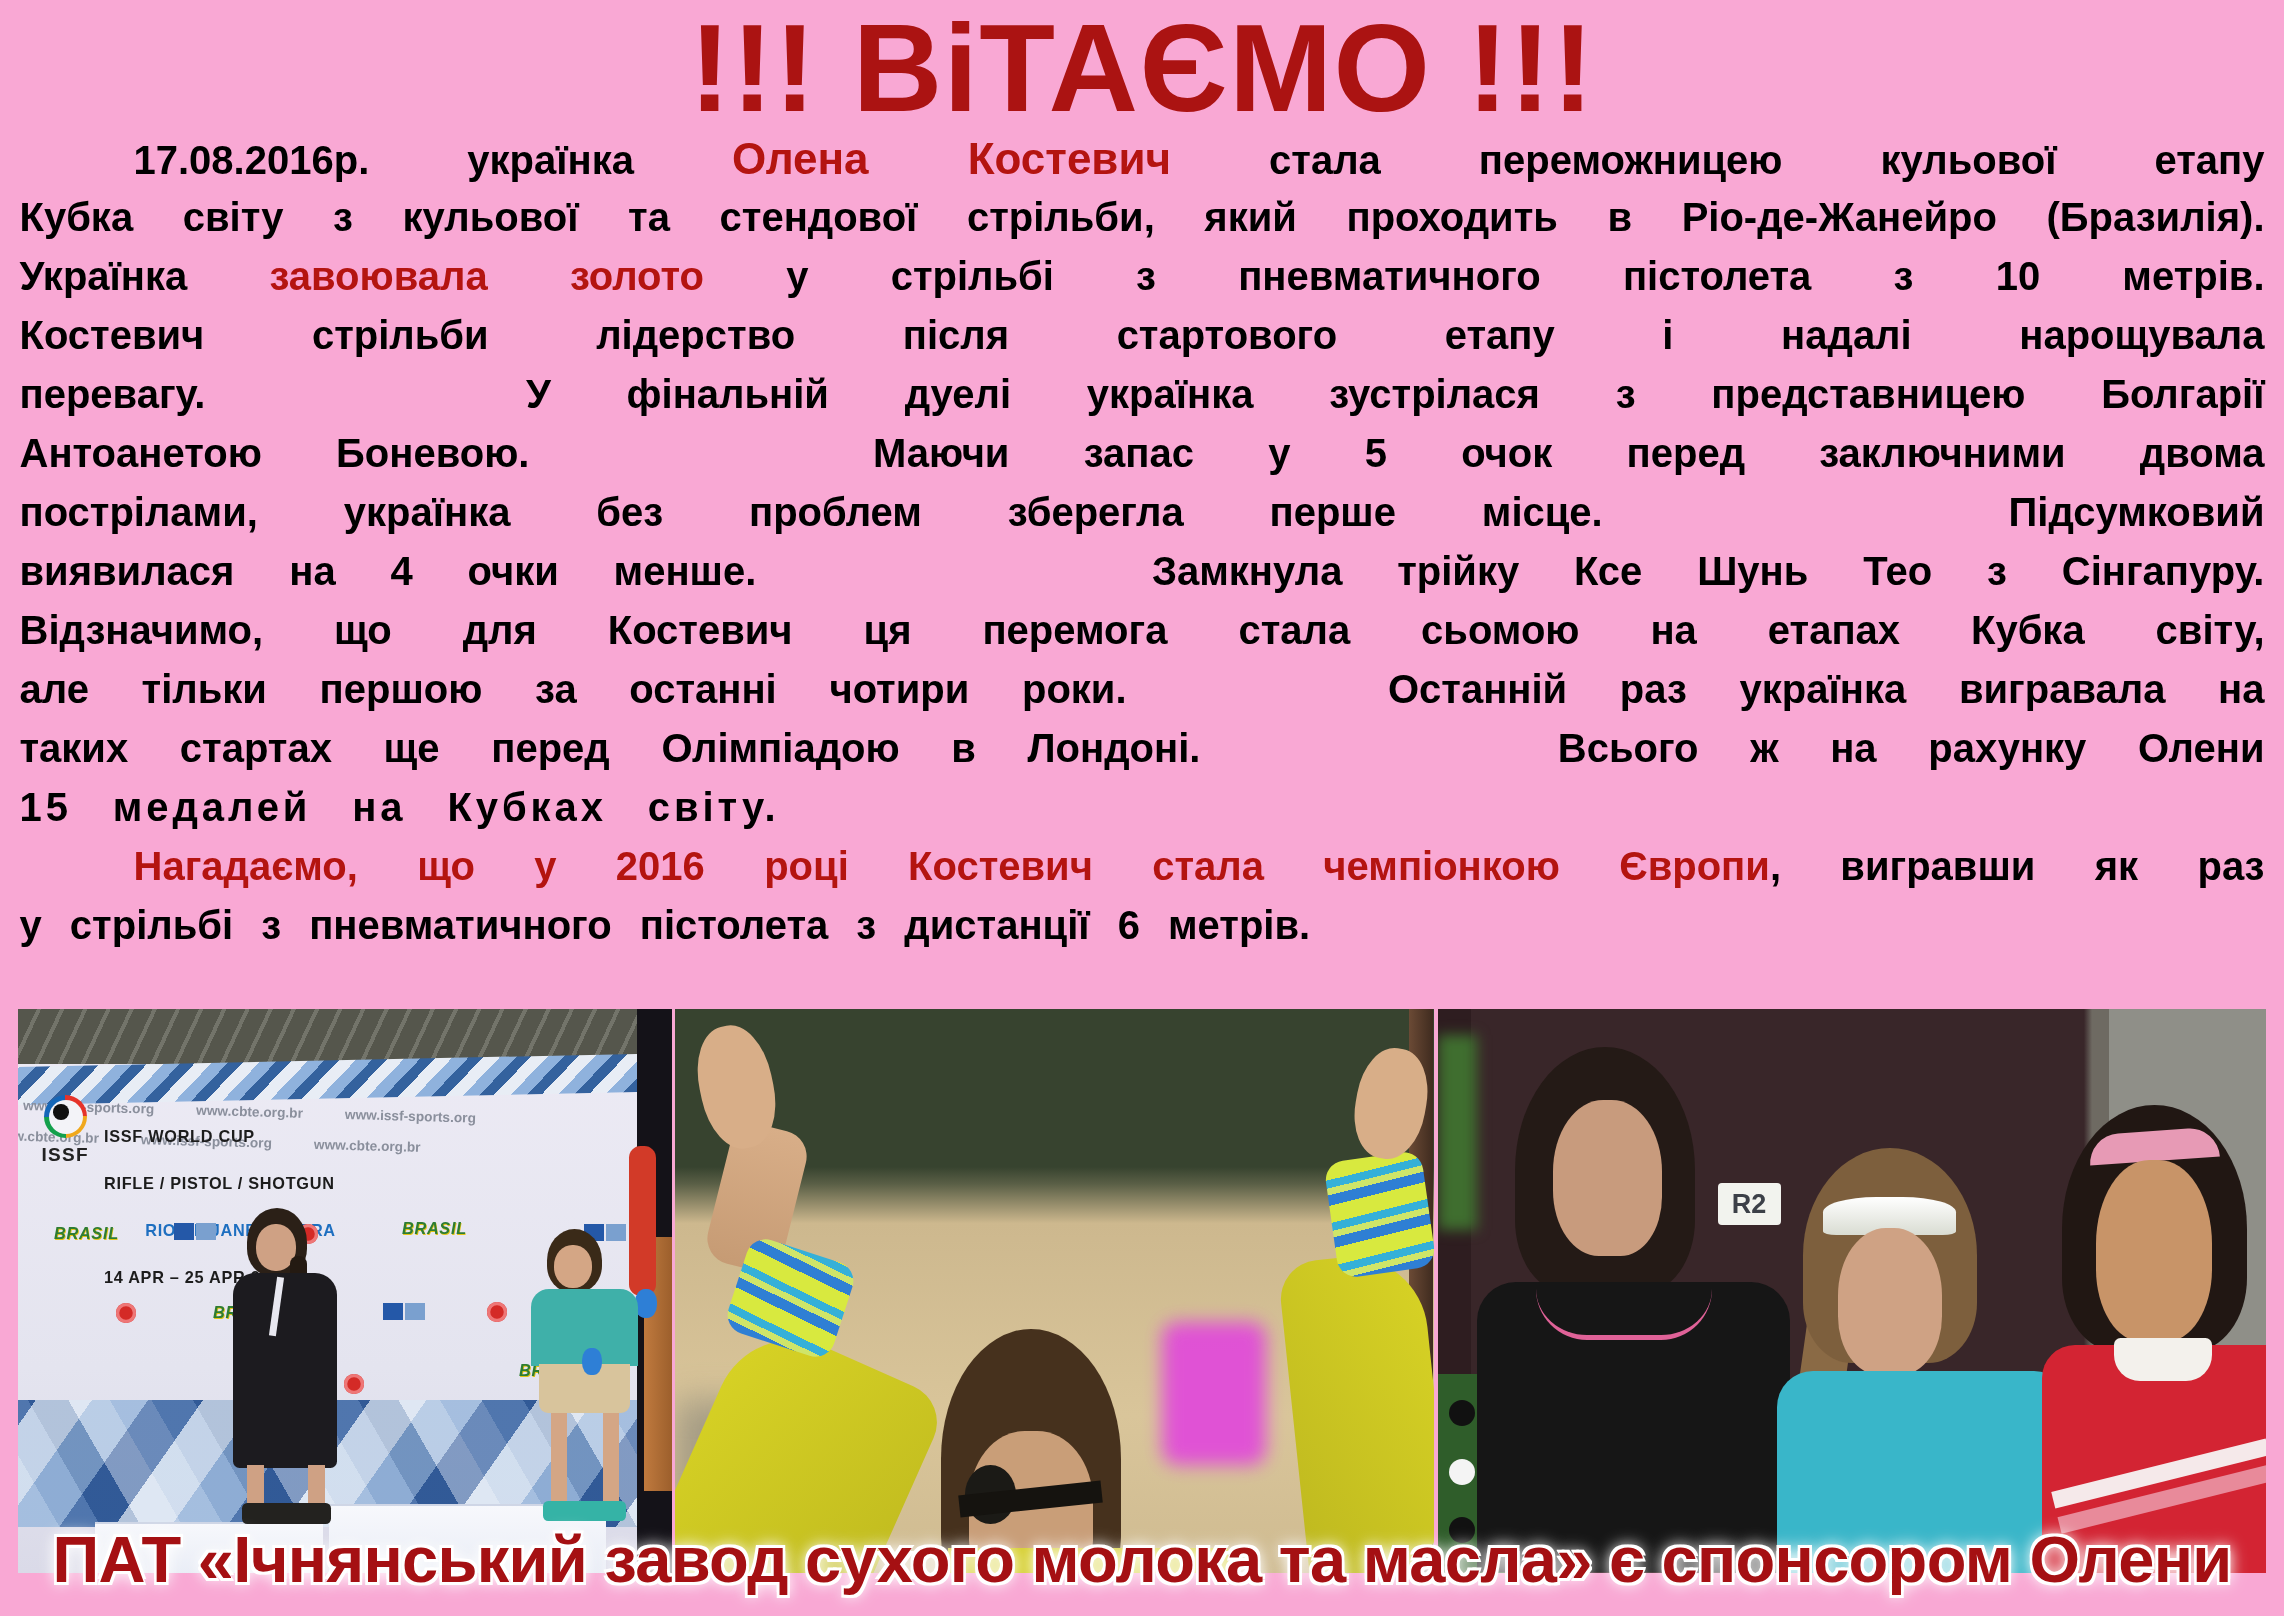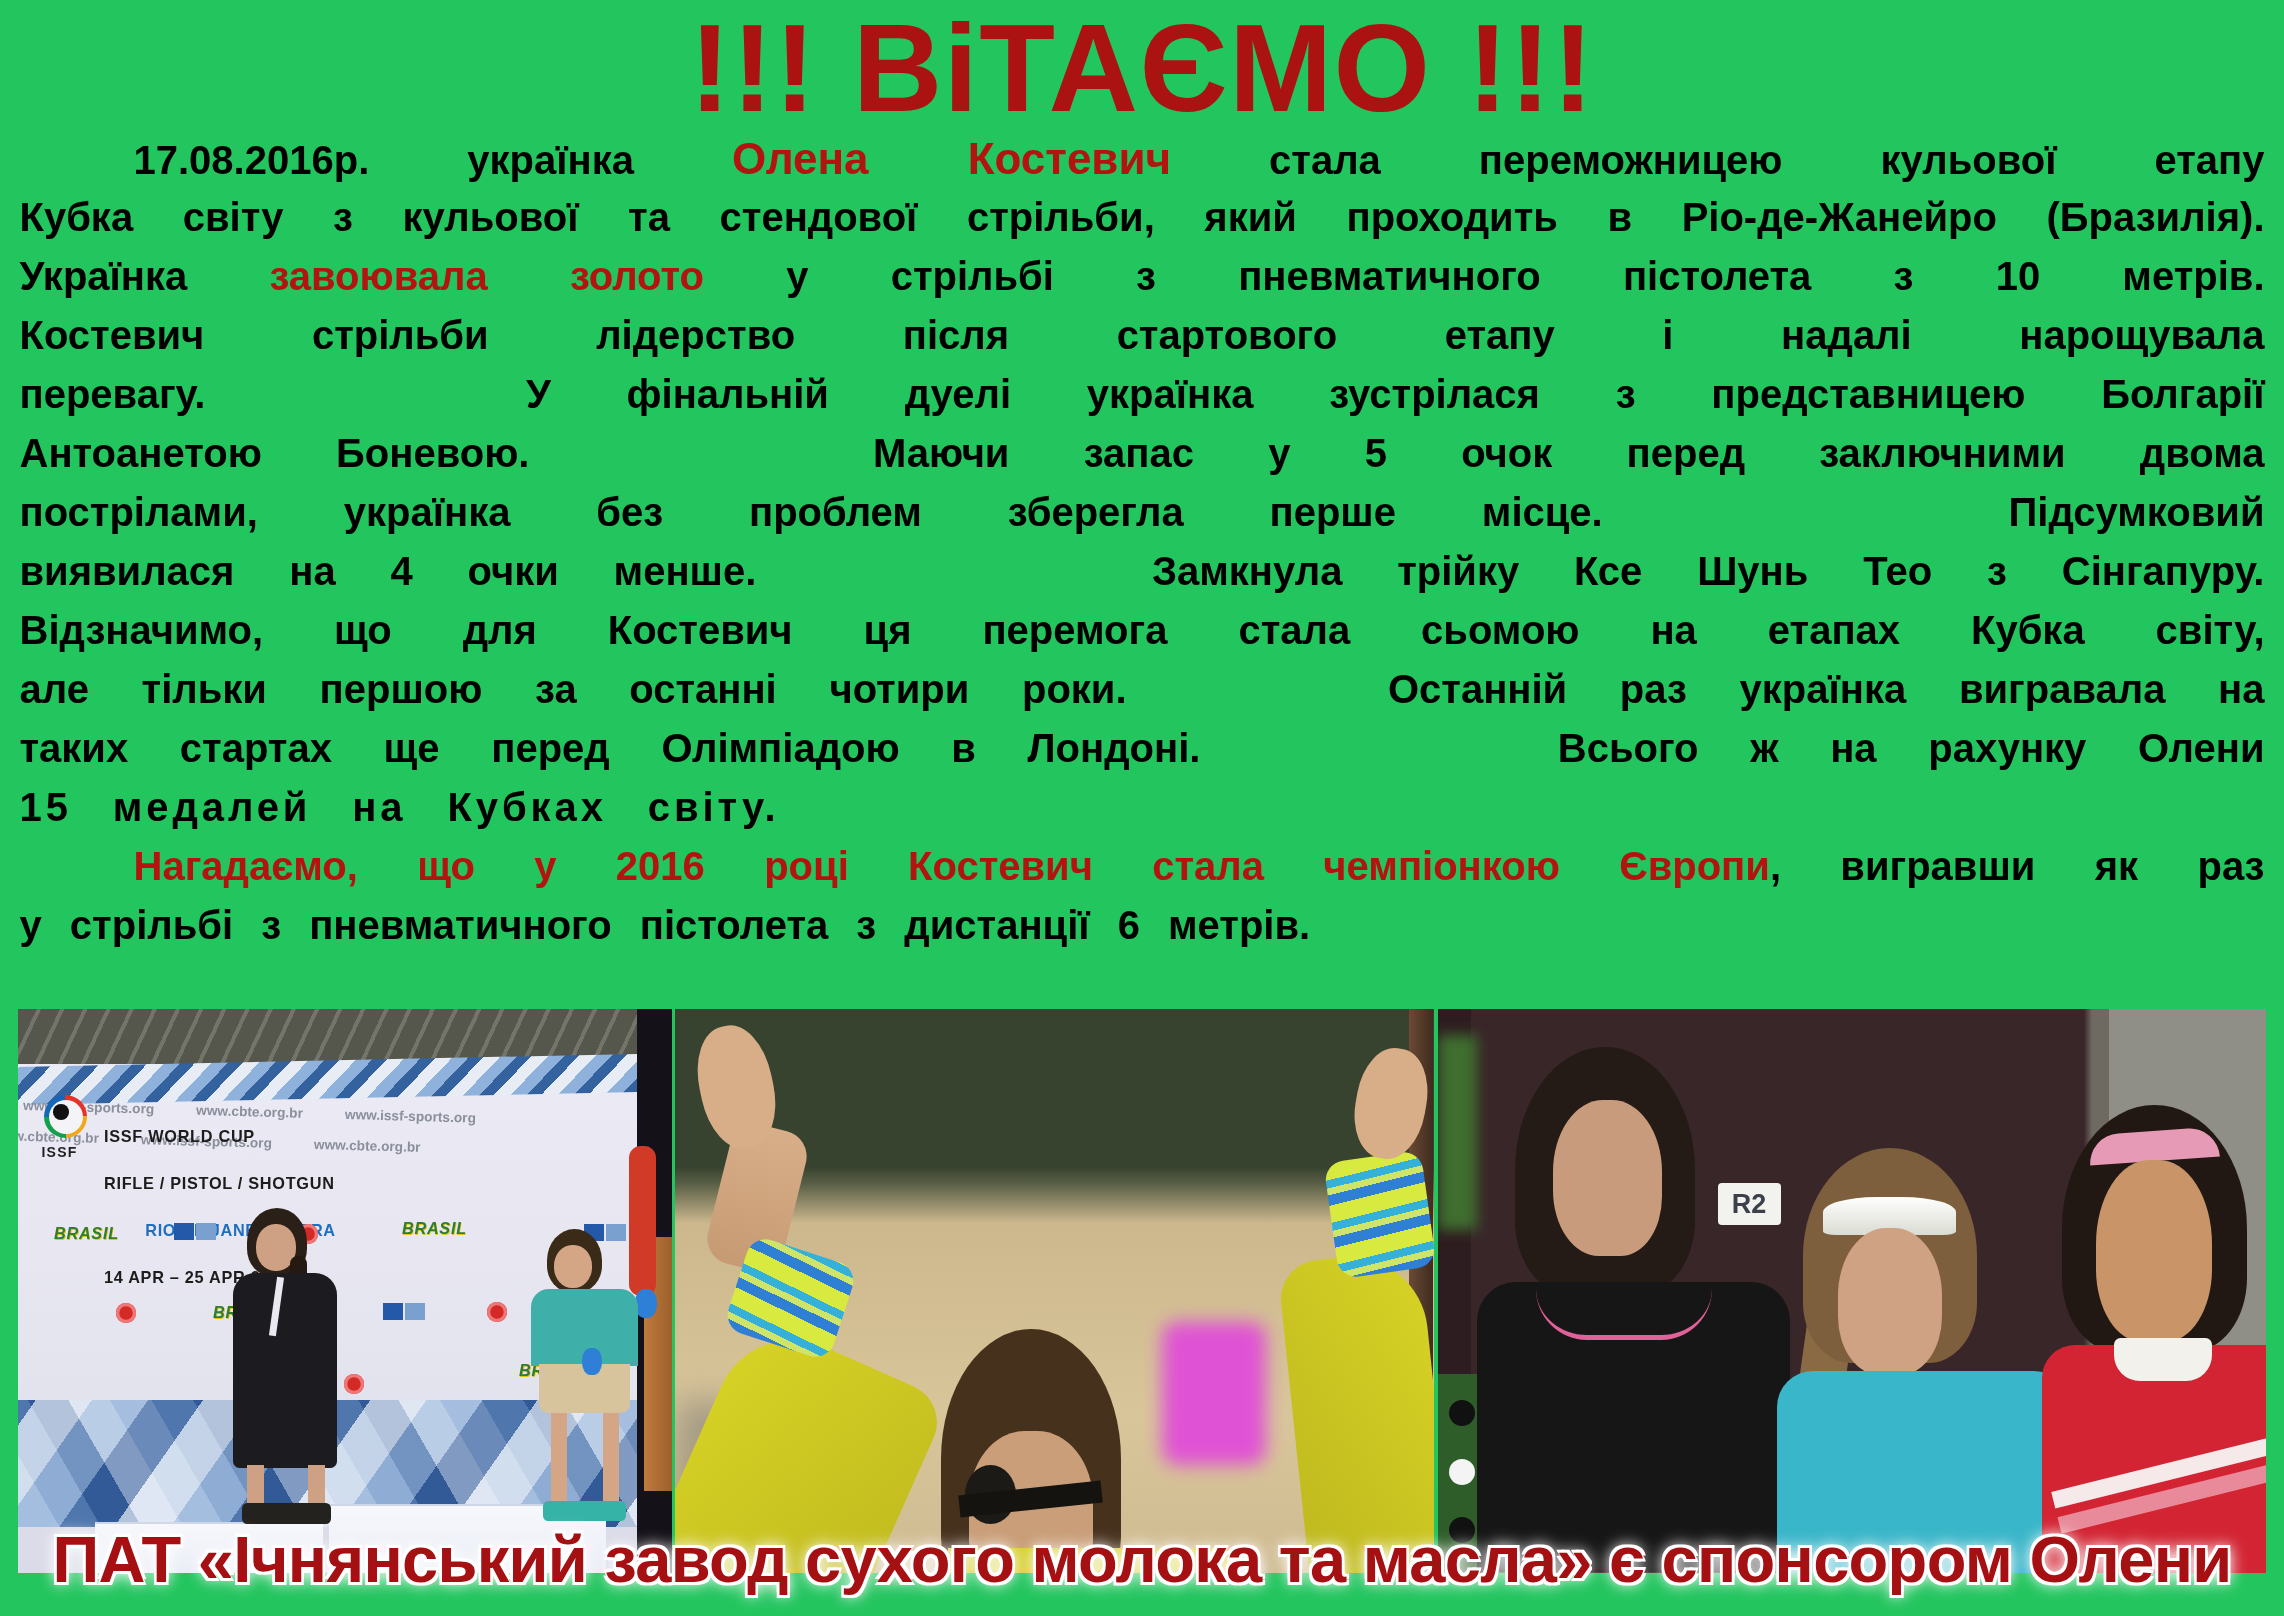--- a/index.html
+++ b/index.html
@@ -1,16 +1,16 @@
 <!DOCTYPE html>
 <html style="font-size:10.4px"><head>
 <meta charset="utf-8">
 <style>
   html,body{margin:0;padding:0;background:#ffffff;}
-  #page{position:relative;width:2284px;height:1616px;background:#22c55e;overflow:hidden;
+  #page{position:relative;width:2284px;height:1616px;background:#f9a8d4;overflow:hidden;
         font-family:"Liberation Sans",sans-serif;}
 
   
   .title{position:absolute;top:5.2px;left:0;width:100%;text-align:center;
          font-size:124px;font-weight:bold;line-height:127px;color:#ab1312;letter-spacing:1.3px;}
 
   
   .article{position:absolute;top:129px;left:19.5px;width:2245px;color:#000;
            font-size:40px;font-weight:bold;}
   .line{height:59px;line-height:59px;white-space:nowrap;
@@ -35,21 +35,21 @@
   .p1-zigzag{left:-6.5px;top:51px;width:103%;height:38px;transform:rotate(-1.2deg);
            background:repeating-linear-gradient(-45deg,#34629e 0 10.4px,#8fb2dd 10.4px 22px,#e8edf5 22px 34px);}
   .p1-sites{left:5.2px;top:98px;width:645px;height:19.5px;transform:rotate(1.6deg);
             display:flex;gap:42px;white-space:nowrap;position:absolute;}
   .p1-sites.r2row{top:128px;left:-26px;transform:rotate(1.6deg);}
   .p1-sites span{position:static;font-size:13.7px;font-weight:bold;color:#8a8f9c;}
   .p1-logo-ring{left:26px;top:86px;width:43px;height:43px;border-radius:50%;
             background:conic-gradient(#e6332a 0 90deg,#f0a81c 90deg 180deg,#13a04c 180deg 270deg,#1567b8 270deg 360deg);}
   .p1-logo-ring .w{left:4.6px;top:4.6px;width:34px;height:34px;border-radius:50%;background:#f3f3f8;}
   .p1-logo-ring .d{left:9px;top:9px;width:15.6px;height:15.6px;border-radius:50%;background:#111;}
-  .p1-issf{left:23.4px;top:135px;font-size:14px;font-weight:bold;color:#222;letter-spacing:1.3px;}
+  .p1-issf{left:23.4px;top:135px;font-size:19px;font-weight:bold;color:#222;letter-spacing:1.3px;}
   .p1-event{left:86px;top:90px;width:273px;}
   .p1-event div{position:static;font-size:16.3px;line-height:19px;font-weight:bold;color:#1c1c1c;letter-spacing:0.7px;margin-top:28px;}
   .p1-event .blue{color:#1e6fc0;text-align:center;}
   .brasil{font-size:16.3px;font-weight:bold;font-style:italic;color:#2e7d32;
           text-shadow:0.7px 0.7px 0 #e3c413;letter-spacing:0.7px;}
   .b1{left:36px;top:215px;} .b2{left:384px;top:210px;} .b3{left:195px;top:294px;} .b4{left:501px;top:352px;}
   .bluesq{width:19.5px;height:17px;background:#2458a8;box-shadow:22px 0 0 #7aa0cf;}
   .s1{left:156px;top:214px;} .s2{left:365px;top:294px;} .s3{left:566px;top:215px;}
   .redc{width:19.5px;height:19.5px;border-radius:50%;background:#d42a26;box-shadow:inset 0 0 0 3.3px #e77;}
   .c1{left:280px;top:215px;} .c2{left:98px;top:294px;} .c3{left:469px;top:293px;} .c4{left:326px;top:365px;}

